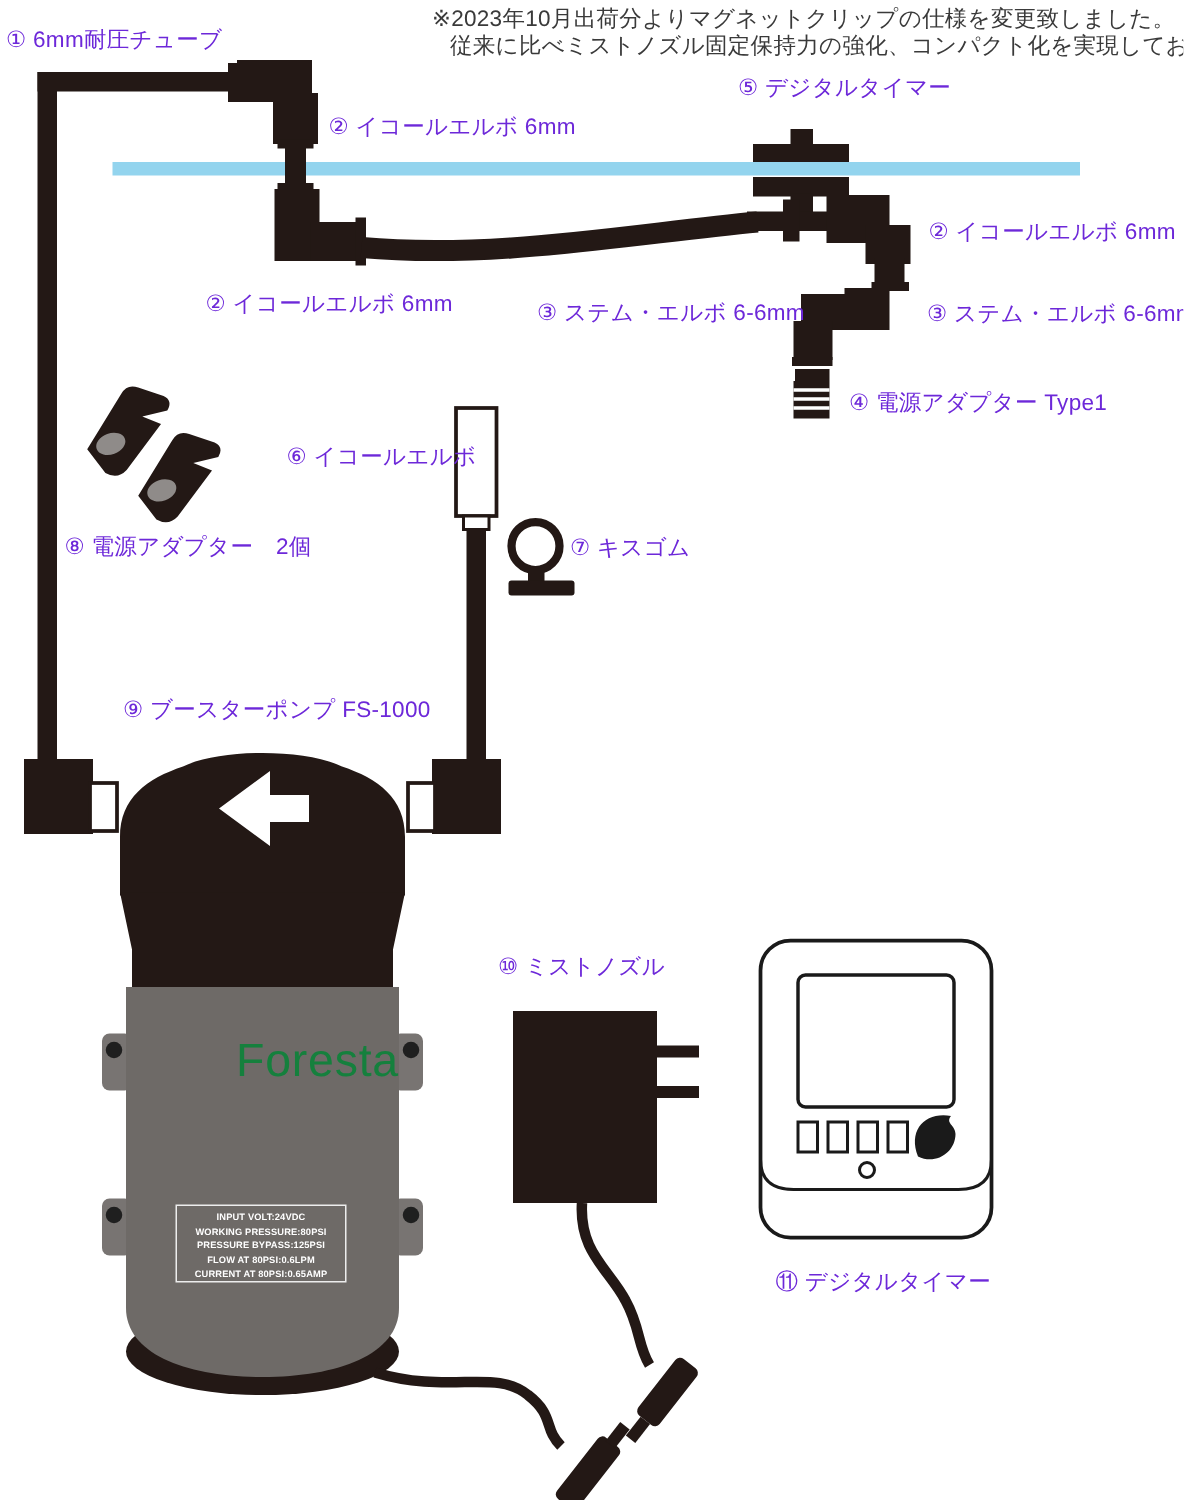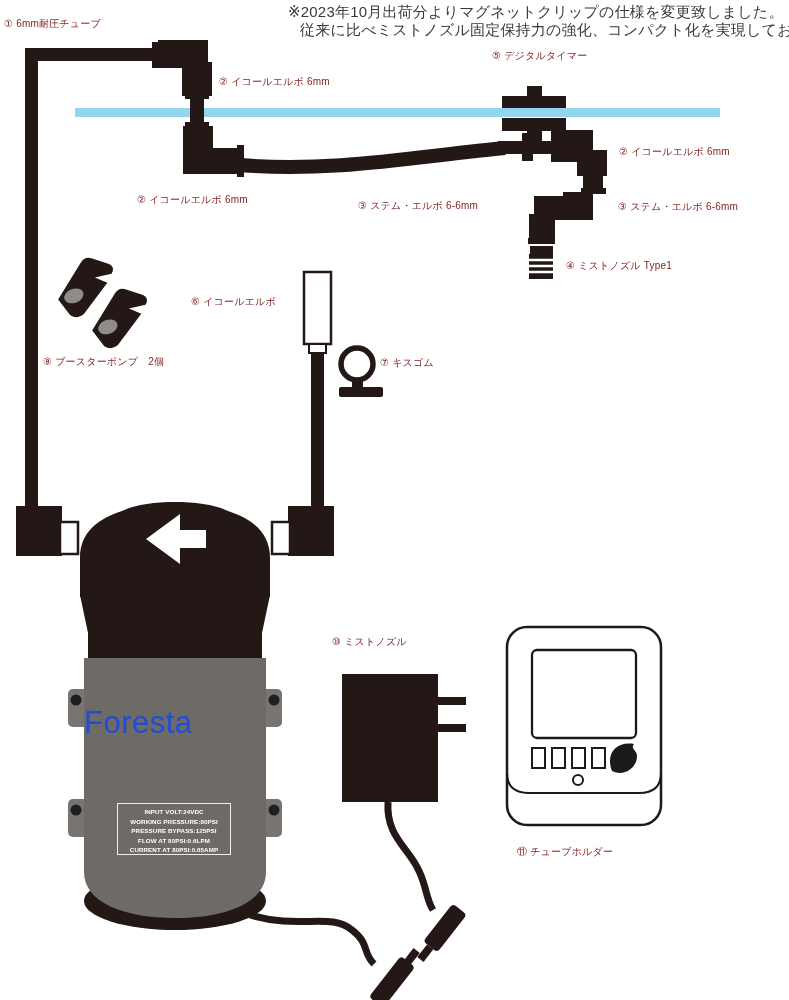--- a/index.html
+++ b/index.html
@@ -2,29 +2,29 @@
 <html lang="ja"><head>
 <meta charset="utf-8">
 <style>
   html,body{margin:0;padding:0;background:#ffffff;}
   .canvas{
     position:relative;width:789px;height:1000px;background:#ffffff;overflow:hidden;
     font-family:"Liberation Sans","DejaVu Sans",sans-serif;color:#3b3b3b;
   }
   .diagram{position:absolute;left:0;top:0;width:789px;height:1000px;}
   .label{
-    position:absolute;font-size:10px;letter-spacing:.2px;white-space:nowrap;
-    color:#7f1d1d;line-height:1.2;
+    position:absolute;font-size:15px;letter-spacing:.2px;white-space:nowrap;
+    color:#6d28d9;line-height:1.2;
   }
   .note-line{
     position:absolute;font-size:15px;color:#3a3a3a;white-space:nowrap;letter-spacing:.2px;
   }
   .pump-brand{
-    position:absolute;left:84px;top:690px;width:182px;text-align:left;
-    color:#1d4ed8;font-size:31px;line-height:34px;letter-spacing:.5px;font-weight:400;margin-top:16px;
+    position:absolute;left:84px;top:690px;width:182px;text-align:right;
+    color:#15803d;font-size:31px;line-height:34px;letter-spacing:.5px;font-weight:400;
   }
   .spec-plate{
     position:absolute;left:117px;top:803px;width:112px;height:47px;
     border:1.5px solid #ededed;color:#ffffff;text-align:center;
     font-size:6.2px;line-height:1.55;font-weight:bold;padding-top:3px;letter-spacing:.1px;
   }
 </style>
 </head>
 <body>
 
@@ -169,26 +169,27 @@
   <div class="note-line" style="left:288px;top:3px">※2023年10月出荷分よりマグネットクリップの仕様を変更致しました。</div>
   <div class="note-line" style="left:300px;top:21px">従来に比べミストノズル固定保持力の強化、コンパクト化を実現しております。</div>
 
   <div class="label" style="left:4px;top:18px">① 6mm耐圧チューブ</div>
   <div class="label" style="left:219px;top:76px">② イコールエルボ 6mm</div>
   <div class="label" style="left:492px;top:50px">⑤ デジタルタイマー</div>
   <div class="label" style="left:619px;top:146px">② イコールエルボ 6mm</div>
   <div class="label" style="left:137px;top:194px">② イコールエルボ 6mm</div>
   <div class="label" style="left:358px;top:200px">③ ステム・エルボ 6-6mm</div>
   <div class="label" style="left:618px;top:201px">③ ステム・エルボ 6-6mm</div>
-  <div class="label" style="left:566px;top:260px">④ ミストノズル Type1</div>
+  <div class="label" style="left:566px;top:260px">④ 電源アダプター Type1</div>
   <div class="label" style="left:191px;top:296px">⑥ イコールエルボ</div>
   <div class="label" style="left:380px;top:357px">⑦ キスゴム</div>
-  <div class="label" style="left:43px;top:356px">⑧ ブースターポンプ　2個</div>
+  <div class="label" style="left:43px;top:356px">⑧ 電源アダプター　2個</div>
+  <div class="label" style="left:82px;top:465px">⑨ ブースターポンプ FS-1000</div>
   <div class="label" style="left:332px;top:636px">⑩ ミストノズル</div>
-  <div class="label" style="left:517px;top:846px">⑪ チューブホルダー</div>
+  <div class="label" style="left:517px;top:846px">⑪ デジタルタイマー</div>
 
   <div class="pump-brand">
     <div>Foresta</div>
   </div>
 
   <div class="spec-plate">
     <div>INPUT VOLT:24VDC</div>
     <div>WORKING PRESSURE:80PSI</div>
     <div>PRESSURE BYPASS:125PSI</div>
     <div>FLOW AT 80PSI:0.6LPM</div>

